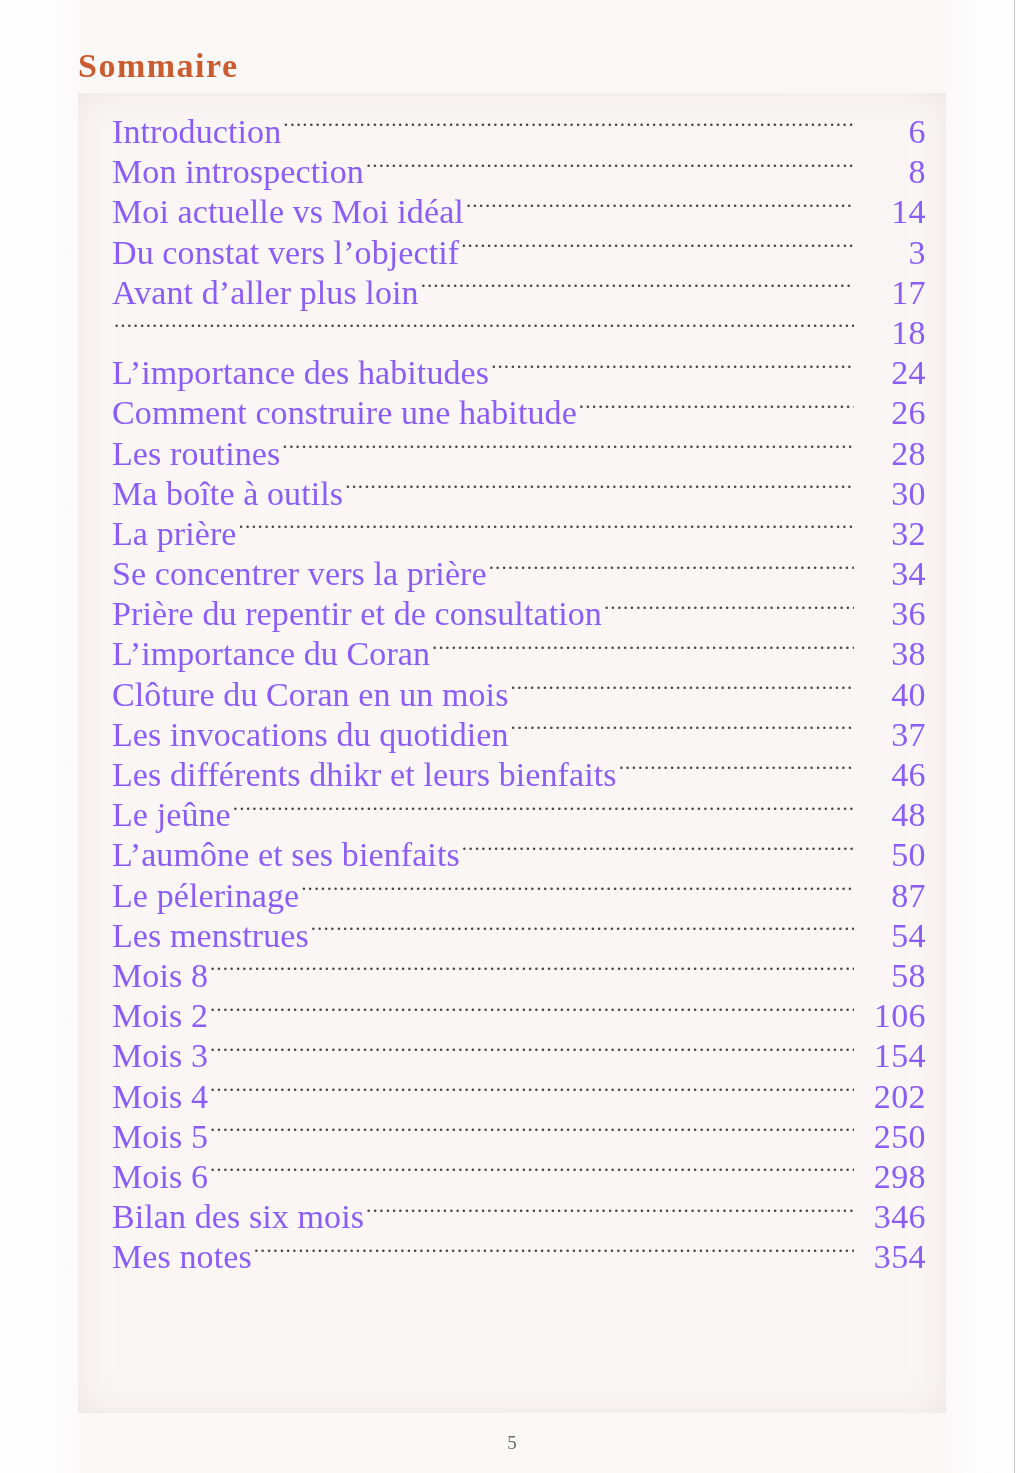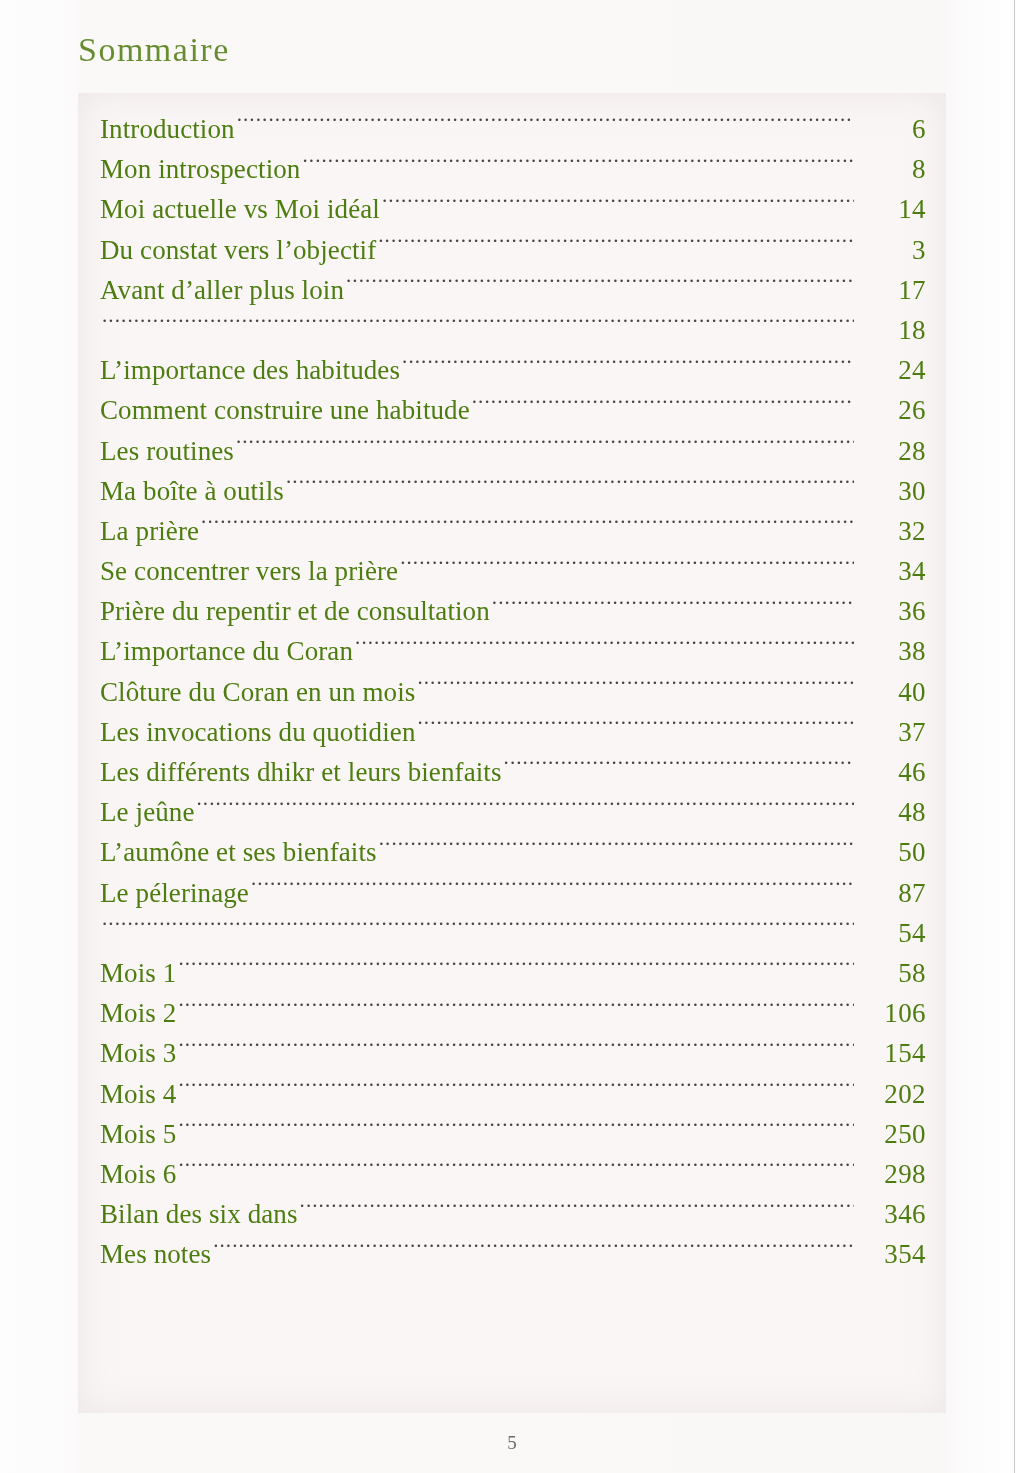--- a/index.html
+++ b/index.html
@@ -30,25 +30,25 @@
     inset: 0;
     background: linear-gradient(90deg,
                 #fefdfd 0%, #fdfcfc 6%,
                 #fbf8f8 8%, #faf7f7 92%,
                 #fdfcfc 95%, #ffffff 100%);
   }
 
   .toc-title {
     position: absolute;
     left: 78px;
-    top: 8px;
+    top: 24px;
     font-size: 34px;
-    font-weight: 400;
+    font-weight: 700;
     letter-spacing: 1.5px;
-    color: #4d7c0f;
+    color: #c2410c;
     opacity: .85;
     white-space: nowrap;
   }
 
   
   .toc-panel {
     position: absolute;
     left: 78px;
     top: 93px;
     width: 868px;
@@ -61,24 +61,25 @@
     position: absolute;
     left: 22px;
     top: 16px;
     width: 826px;
   }
 
   .toc-row {
     display: flex;
     align-items: baseline;
     height: 40.2px;
-    font-size: 27px;
-    color: #4d7c0f;
+    font-size: 34px;
+    color: #8b5cf6;
     line-height: 40.2px;
     white-space: nowrap;
+    margin-left: 12px;
   }
 
   .toc-label {
     flex: 0 0 auto;
     letter-spacing: .1px;
   }
 
   .toc-leader {
     flex: 1 1 auto;
     position: relative;
@@ -225,25 +226,26 @@
         <span class="toc-label">L’aumône et ses bienfaits</span>
         <span class="toc-leader"></span>
         <span class="toc-page">50</span>
       </div>
       <div class="toc-row">
         <span class="toc-label">Le pélerinage</span>
         <span class="toc-leader"></span>
         <span class="toc-page">87</span>
       </div>
       <div class="toc-row">
+        <span class="toc-label">Les menstrues</span>
         <span class="toc-leader"></span>
         <span class="toc-page">54</span>
       </div>
       <div class="toc-row">
-        <span class="toc-label">Mois 1</span>
+        <span class="toc-label">Mois 8</span>
         <span class="toc-leader"></span>
         <span class="toc-page">58</span>
       </div>
       <div class="toc-row">
         <span class="toc-label">Mois 2</span>
         <span class="toc-leader"></span>
         <span class="toc-page">106</span>
       </div>
       <div class="toc-row">
         <span class="toc-label">Mois 3</span>
@@ -259,21 +261,21 @@
         <span class="toc-label">Mois 5</span>
         <span class="toc-leader"></span>
         <span class="toc-page">250</span>
       </div>
       <div class="toc-row">
         <span class="toc-label">Mois 6</span>
         <span class="toc-leader"></span>
         <span class="toc-page">298</span>
       </div>
       <div class="toc-row">
-        <span class="toc-label">Bilan des six dans</span>
+        <span class="toc-label">Bilan des six mois</span>
         <span class="toc-leader"></span>
         <span class="toc-page">346</span>
       </div>
       <div class="toc-row">
         <span class="toc-label">Mes notes</span>
         <span class="toc-leader"></span>
         <span class="toc-page">354</span>
       </div>
     </div>
 </div>

